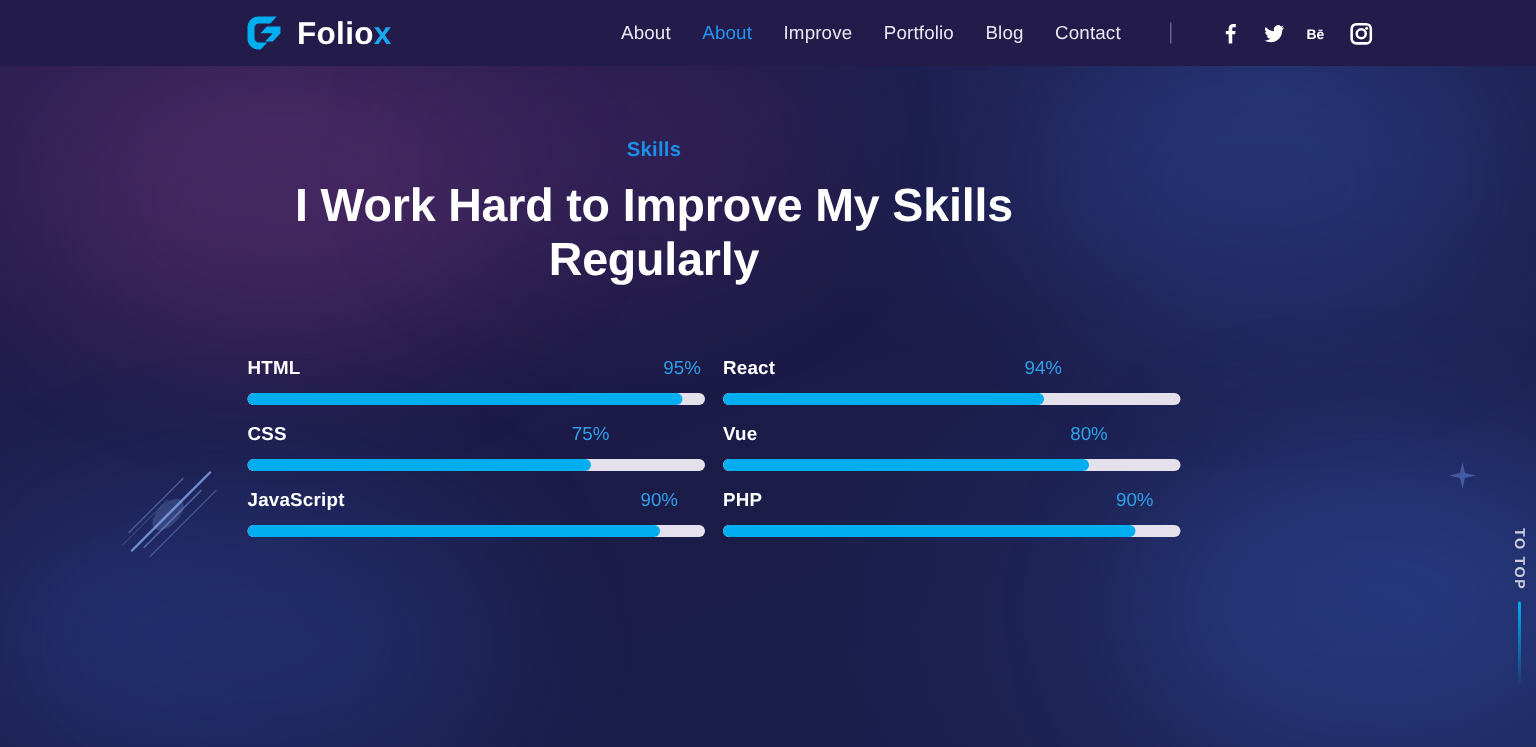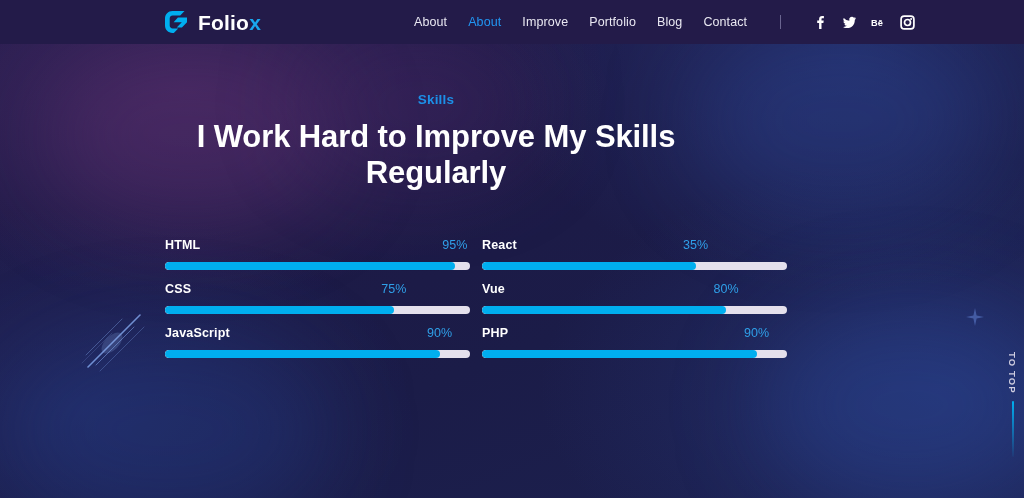--- a/index.html
+++ b/index.html
@@ -316,21 +316,21 @@
         <span class="skill-pct" style="left:95%">95%</span>
       </div>
       <div class="skill-track">
         <div class="skill-fill" style="width:95%"></div>
       </div>
     </div>
 
     <div class="skill">
       <div class="skill-head">
         <span class="skill-name">React</span>
-        <span class="skill-pct" style="left:70%">35%</span>
+        <span class="skill-pct" style="left:70%">94%</span>
       </div>
       <div class="skill-track">
         <div class="skill-fill" style="width:70%"></div>
       </div>
     </div>
 
     <div class="skill">
       <div class="skill-head">
         <span class="skill-name">CSS</span>
         <span class="skill-pct" style="left:75%">75%</span>

